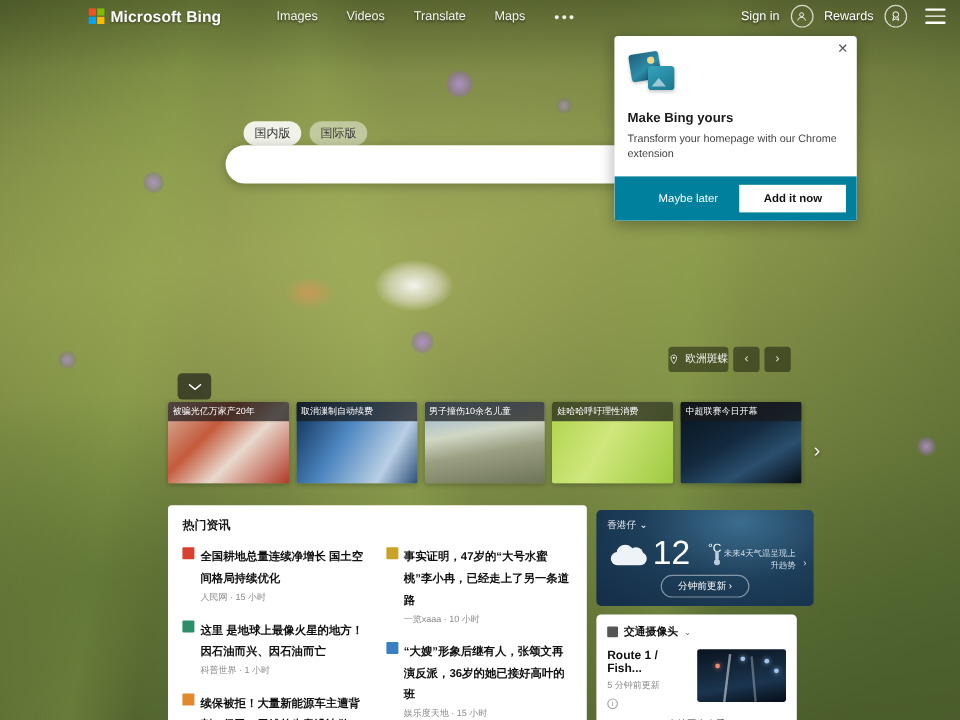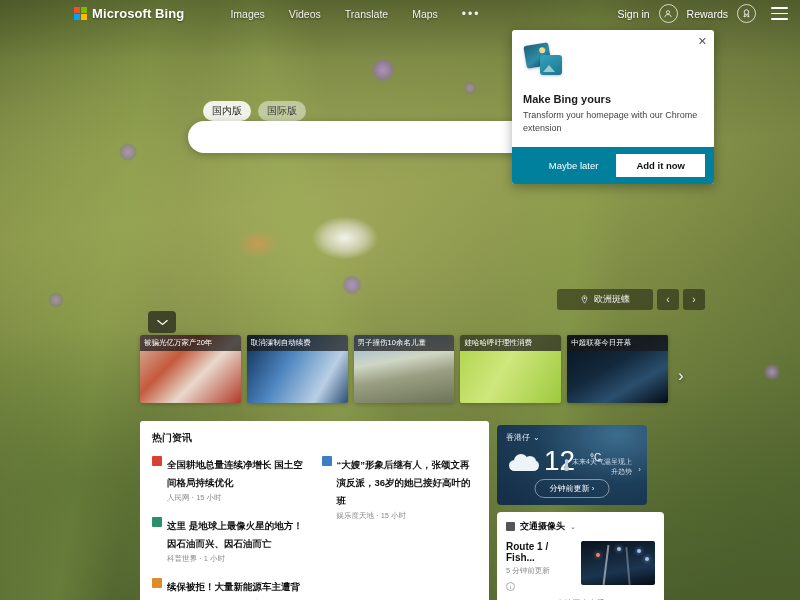--- a/index.html
+++ b/index.html
@@ -98,21 +98,21 @@
   #searchbar input {
     flex: 1; border: none; outline: none; font-size: 11px; color: #222;
     font-family: "Liberation Sans", sans-serif; background: transparent;
   }
   .s-icons { display: flex; align-items: center; gap: 13px; }
   .s-icons svg { display: block; }
 
   
   #attr { position: absolute; top: 289px; left: 557px; display: flex; align-items: center; gap: 4px; z-index: 25; }
   .attr-pill { display: flex; align-items: center; gap: 5px; background: rgba(0,0,0,.42);
-               border-radius: 3px; padding: 4px 23px; color: rgba(255,255,255,.92); font-size: 9px; }
+               border-radius: 3px; padding: 4px 0; color: rgba(255,255,255,.92); font-size: 9px; }
   .attr-arrow { width: 22px; height: 21px; background: rgba(0,0,0,.42); border-radius: 3px;
                 display: flex; align-items: center; justify-content: center; color: rgba(255,255,255,.85); font-size: 10px; cursor: pointer; }
 
   
   #collapse { position: absolute; top: 311px; left: 148px; width: 28px; height: 22px;
               background: rgba(20,20,20,.62); border-radius: 4px; display: flex;
               align-items: center; justify-content: center; color: #fff; font-size: 10px; z-index: 25; cursor: pointer; }
 
   
   #cards { position: absolute; top: 335px; left: 140px; width: 528px; display: flex; gap: 6px; z-index: 20; }
@@ -135,21 +135,21 @@
   .feed-title { font-size: 10px; font-weight: 700; color: #1a1a1a; margin-bottom: 9px; }
   .feed-cols { display: flex; gap: 14px; }
   .feed-col { flex: 1; }
   .news-item { display: flex; gap: 5px; margin-bottom: 12px; }
   .news-ico { width: 10px; height: 10px; flex: 0 0 10px; margin-top: 2px; border-radius: 1px; }
   .news-txt { flex: 1; }
   .news-h { font-size: 9.5px; line-height: 1.45; color: #111; font-weight: 700; }
   .news-src { font-size: 7.5px; color: #8a8a8a; margin-top: 3px; }
 
   
-  #weather { position: absolute; top: 425px; left: 497px; width: 150px; height: 80px; border-radius: 4px;
+  #weather { position: absolute; top: 425px; left: 497px; width: 181px; height: 80px; border-radius: 4px;
              overflow: hidden; z-index: 20;
              background: radial-gradient(ellipse 150px 90px at 120px 10px, #3c6d8e 0%, #1d3e59 55%, #16304a 100%); }
   .w-loc { position: absolute; top: 7px; left: 9px; color: #e8eef4; font-size: 8px; display: flex; align-items: center; gap: 3px; }
   .w-cloud { position: absolute; left: 12px; top: 28px; width: 30px; height: 18px; }
   .w-cloud .b { position: absolute; background: #eef3f8; border-radius: 9px; }
   .w-cloud .b1 { left: 0; top: 7px; width: 30px; height: 11px; }
   .w-cloud .b2 { left: 5px; top: 1px; width: 14px; height: 13px; border-radius: 50%; }
   .w-cloud .b3 { left: 15px; top: 3px; width: 12px; height: 11px; border-radius: 50%; }
   .w-temp { position: absolute; left: 47px; top: 22px; color: #fff; font-size: 28px; font-weight: 400; line-height: 1; }
   .w-unit { position: absolute; left: 93px; top: 27px; color: #fff; font-size: 10px; }
@@ -336,20 +336,27 @@
       <div class="news-item">
         <span class="news-ico" style="background:#e08a2e"></span>
         <span class="news-txt">
           <span class="news-h">续保被拒！大量新能源车主遭背刺，保司：亏钱的生意没法做</span>
           
         </span>
       </div>
     </div>
     <div class="feed-col">
       <div class="news-item">
+        <span class="news-ico" style="background:#c9a227"></span>
+        <span class="news-txt">
+          <span class="news-h">事实证明，47岁的“大号水蜜桃”李小冉，已经走上了另一条道路</span>
+          <div class="news-src">一览xaaa · 10 小时</div>
+        </span>
+      </div>
+      <div class="news-item">
         <span class="news-ico" style="background:#3a7fc1"></span>
         <span class="news-txt">
           <span class="news-h">“大嫂”形象后继有人，张颂文再演反派，36岁的她已接好高叶的班</span>
           <div class="news-src">娱乐度天地 · 15 小时</div>
         </span>
       </div>
 
     </div>
   </div>
 </div>

